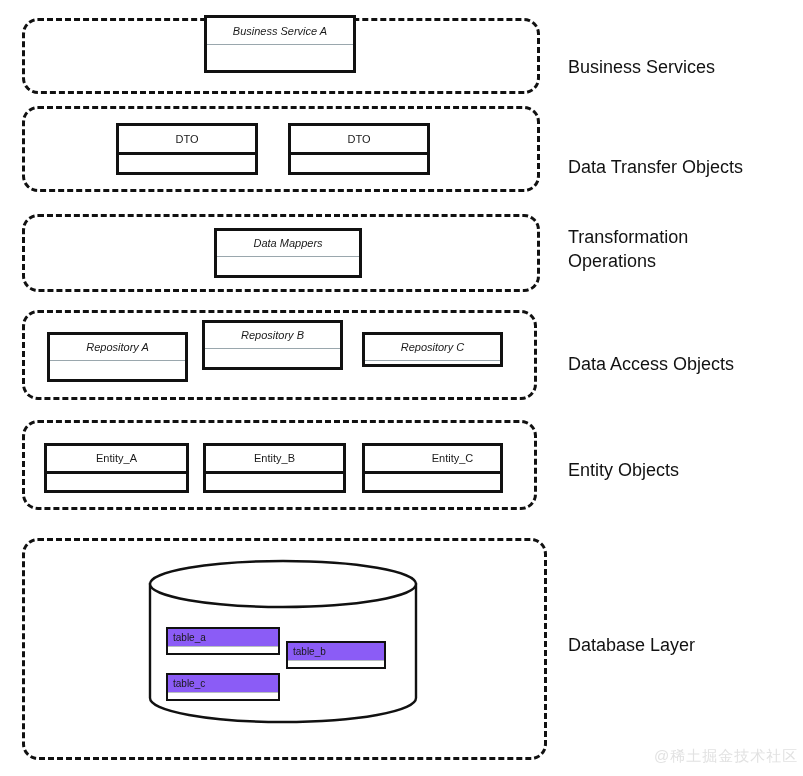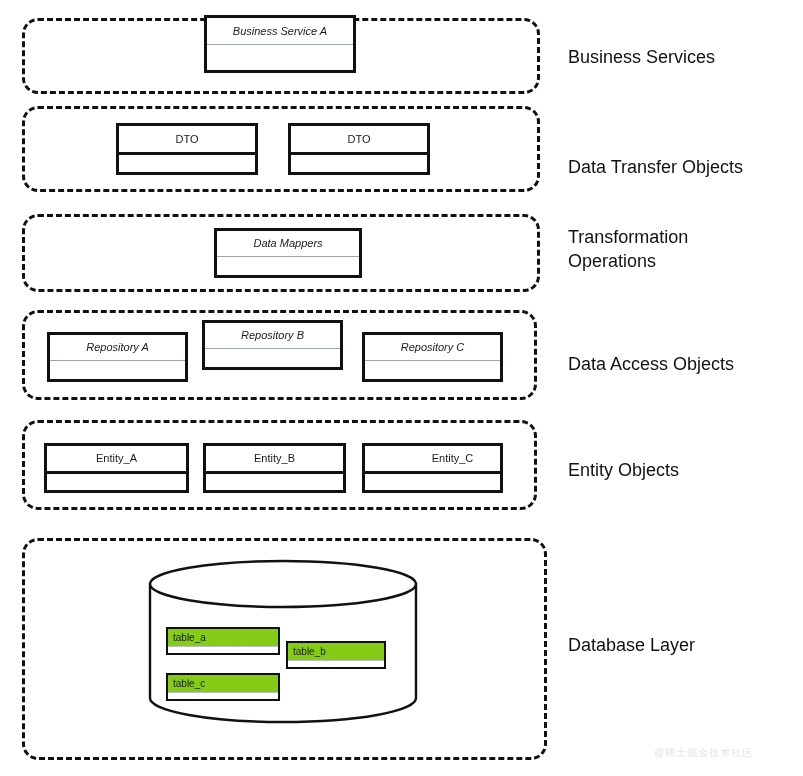--- a/index.html
+++ b/index.html
@@ -82,21 +82,21 @@
   .table-box {
     position: absolute;
     box-sizing: border-box;
     border: 2px solid #111111;
     background: #ffffff;
     display: flex;
     flex-direction: column;
   }
   .table-box .tb-head {
     flex: 0 0 auto;
-    background: #84cc16;
+    background: #8b5cf6;
     border-bottom: 1px solid #b9bfc2;
     display: flex;
     align-items: center;
     padding-left: 5px;
     font-size: 10px;
     line-height: 1.1;
     color: #1a1a1a;
     white-space: nowrap;
   }
   .table-box .tb-body {
@@ -109,41 +109,41 @@
     position: absolute;
     font-size: 18px;
     line-height: 24px;
     color: #121212;
     white-space: pre-line;
   }
 
   
   .watermark {
     position: absolute;
-    font-size: 10px;
+    font-size: 15px;
     line-height: 1;
     color: #e2e2e2;
     letter-spacing: 1px;
     white-space: nowrap;
     user-select: none;
   }
 </style>
 </head>
 <body>
 
 <div id="canvas">
 
   <div class="layer-box" style="left:22px; top:18px; width:518px; height:76px;"></div>
 
   <div class="uml-box italic sep-thin" style="left:204px; top:15px; width:152px; height:58px;gap:44px;">
     <div class="uml-title" style="height:26px;">Business Service A</div>
     <div class="uml-body"></div>
   </div>
 
-  <div class="layer-label" style="left:568px; top:45px;">Business Services</div>
+  <div class="layer-label" style="left:568px; top:55px;">Business Services</div>
 
   <div class="layer-box" style="left:22px; top:106px; width:518px; height:86px;"></div>
 
   <div class="uml-box sep-thick" style="left:116px; top:123px; width:142px; height:52px;">
     <div class="uml-title" style="height:26px;">DTO</div>
     <div class="uml-body"></div>
   </div>
 
   <div class="uml-box sep-thick" style="left:288px; top:123px; width:142px; height:52px;">
     <div class="uml-title" style="height:26px;">DTO</div>
@@ -167,21 +167,21 @@
   <div class="uml-box italic sep-thin" style="left:47px; top:332px; width:141px; height:50px;">
     <div class="uml-title" style="height:25px;text-align:center;">Repository A</div>
     <div class="uml-body"></div>
   </div>
 
   <div class="uml-box italic sep-thin" style="left:202px; top:320px; width:141px; height:50px;">
     <div class="uml-title" style="height:25px;">Repository B</div>
     <div class="uml-body"></div>
   </div>
 
-  <div class="uml-box italic sep-thin" style="left:362px; top:332px; width:141px; height:50px;">
+  <div class="uml-box italic sep-thin" style="left:362px; top:332px; width:141px; height:35px;">
     <div class="uml-title" style="height:25px;">Repository C</div>
     <div class="uml-body"></div>
   </div>
 
   <div class="layer-label" style="left:568px; top:352px;">Data Access Objects</div>
 
   <div class="layer-box" style="left:22px; top:420px; width:515px; height:90px;"></div>
 
   <div class="uml-box sep-thick" style="left:44px; top:443px; width:145px; height:50px;justify-content:space-between;">
     <div class="uml-title" style="height:25px;">Entity_A</div>

